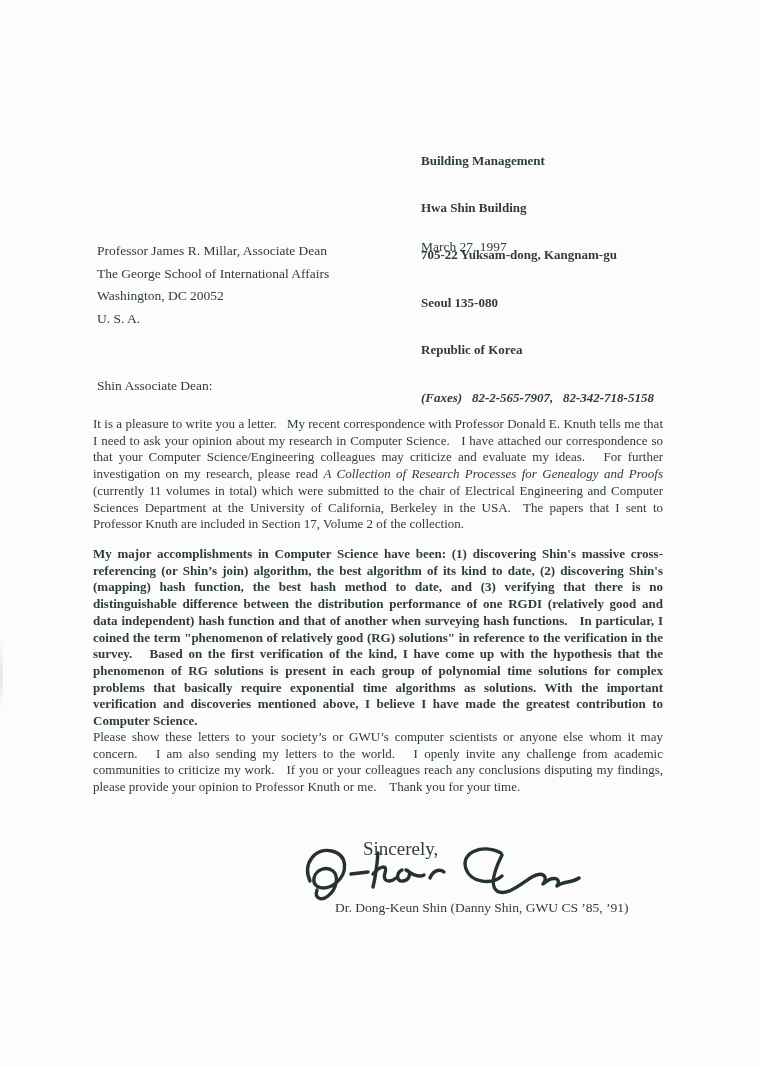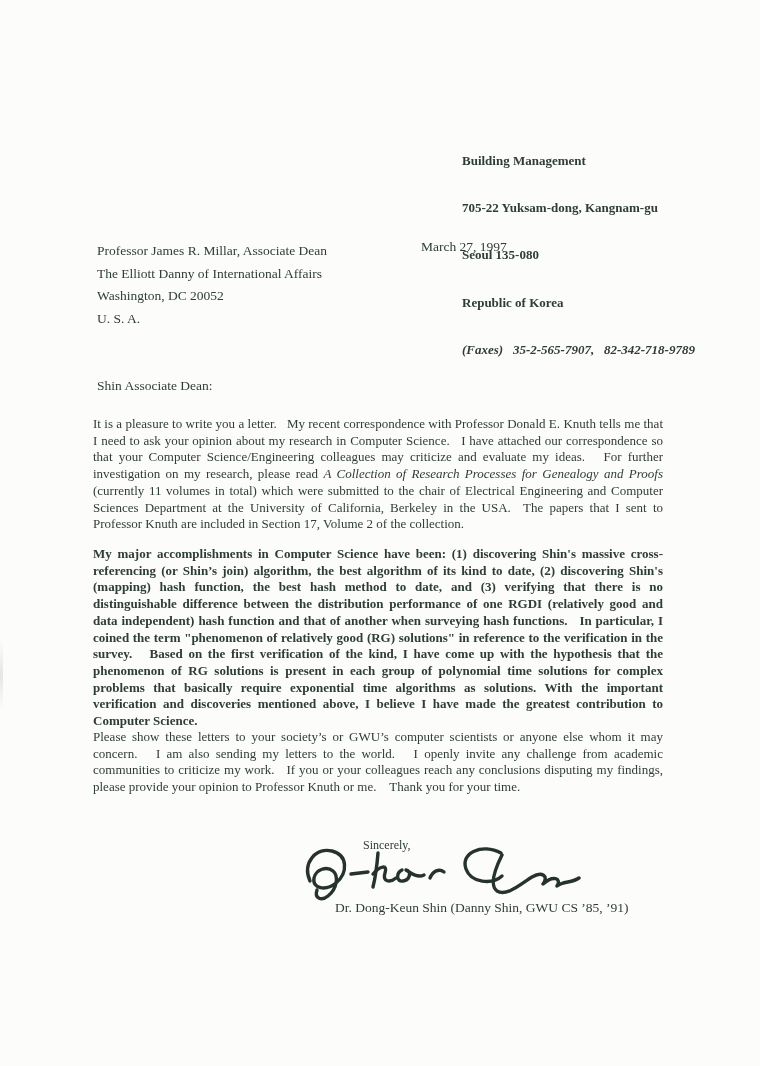--- a/index.html
+++ b/index.html
@@ -18,21 +18,20 @@
     overflow: hidden;
   }
   .sender-block {
     position: absolute;
     left: 421px;
     top: 121px;
     font-size: 13px;
     line-height: 15.8px;
     font-weight: bold;
     white-space: pre-wrap;
-    margin-left: 41px;
   }
   .fax-line {
     font-style: italic;
     white-space: pre-wrap;
   }
   .date-line {
     position: absolute;
     left: 421px;
     top: 219px;
     font-size: 13.5px;
@@ -62,21 +61,21 @@
     white-space: pre-wrap;
   }
   .par1 { top: 416px; }
   .par2 { top: 546px; font-weight: bold; }
   .par3 { top: 729px; }
   .book-title { font-style: italic; }
   .valediction {
     position: absolute;
     left: 363px;
     top: 838px;
-    font-size: 12px;
+    font-size: 19px;
   }
   .signature-wrap {
     position: absolute;
     left: 296px;
     top: 843px;
     width: 290px;
     height: 62px;
   }
   .signature-wrap svg { display: block; width: 100%; height: 100%; }
   .typed-name {
@@ -105,31 +104,32 @@
 </style>
 </head>
 <body>
 
 <div class="page">
 
   <div class="scan-mark"></div>
 
   <div class="sender-block">
     <div>Building Management</div>
+    <div>Hwa Shin Building</div>
     <div>705-22 Yuksam-dong, Kangnam-gu</div>
     <div>Seoul 135-080</div>
     <div>Republic of Korea</div>
-    <div class="fax-line">(Faxes)   35-2-565-7907,   82-342-718-9789</div>
+    <div class="fax-line">(Faxes)   82-2-565-7907,   82-342-718-5158</div>
   </div>
 
   <div class="date-line">March 27, 1997</div>
 
   <div class="recipient-block">
     <div>Professor James R. Millar, Associate Dean</div>
-    <div>The Elliott Danny of International Affairs</div>
+    <div>The George School of International Affairs</div>
     <div>Washington, DC 20052</div>
     <div>U. S. A.</div>
   </div>
 
   <div class="salutation">Shin Associate Dean:</div>
 
   <div class="body-par par1"><span>It is a pleasure to write you a letter.   My recent correspondence with Professor Donald E. Knuth tells me that I need to ask your opinion about my research in Computer Science.   I have attached our correspondence so that your Computer Science/Engineering colleagues may criticize and evaluate my ideas.   For further investigation on my research, please read </span><span class="book-title">A Collection of Research Processes for Genealogy and Proofs</span><span> (currently 11 volumes in total) which were submitted to the chair of Electrical Engineering and Computer Sciences Department at the University of California, Berkeley in the USA.  The papers that I sent to Professor Knuth are included in Section 17, Volume 2 of the collection.</span></div>
 
   <div class="body-par par2">My major accomplishments in Computer Science have been: (1) discovering Shin's massive cross-referencing (or Shin’s join) algorithm, the best algorithm of its kind to date, (2) discovering Shin's (mapping) hash function, the best hash method to date, and (3) verifying that there is no distinguishable difference between the distribution performance of one RGDI (relatively good and data independent) hash function and that of another when surveying hash functions.   In particular, I coined the term "phenomenon of relatively good (RG) solutions" in reference to the verification in the survey.   Based on the first verification of the kind, I have come up with the hypothesis that the phenomenon of RG solutions is present in each group of polynomial time solutions for complex problems that basically require exponential time algorithms as solutions. With the important verification and discoveries mentioned above, I believe I have made the greatest contribution to Computer Science.</div>
 

